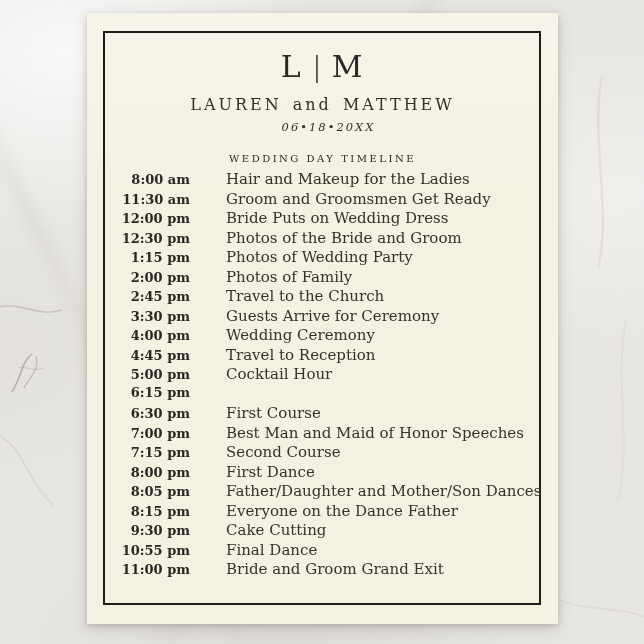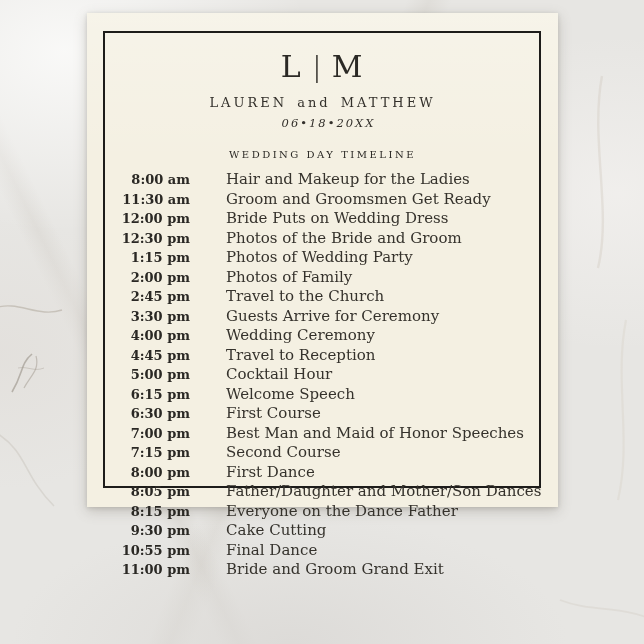--- a/index.html
+++ b/index.html
@@ -24,21 +24,21 @@
   .veins {
     position: absolute;
     inset: 0;
     pointer-events: none;
   }
   .card {
     position: absolute;
     left: 87px;
     top: 13px;
     width: 471px;
-    height: 494px;
+    height: 611px;
     background: #f4f0e2;
     background-image: linear-gradient(180deg, rgba(255,255,255,0.25), rgba(0,0,0,0) 30%);
     box-shadow: 0 4px 12px rgba(110,104,92,0.30), 0 1px 4px rgba(110,104,92,0.22);
   }
   .frame {
     position: absolute;
     top: 18px;
     left: 16px;
     right: 17px;
     bottom: 19px;
@@ -60,21 +60,21 @@
   }
   .monogram .divider {
     display: inline-block;
     padding: 0 9px;
     font-size: 27px;
     color: #403d38;
     transform: translateY(-1px) scaleX(0.75);
   }
   .names {
     margin-top: 13px;
-    font-size: 13px;
+    font-size: 16px;
     letter-spacing: 3px;
     word-spacing: 3px;
     color: #33302b;
   }
   .date {
     margin-top: 6px;
     font-style: italic;
     font-size: 11.5px;
     letter-spacing: 2px;
     color: #33302b;
@@ -182,21 +182,20 @@
         <div class="row">
           <span class="time">4:45 pm</span>
           <span class="event">Travel to Reception</span>
         </div>
         <div class="row">
           <span class="time">5:00 pm</span>
           <span class="event">Cocktail Hour</span>
         </div>
         <div class="row">
           <span class="time">6:15 pm</span>
-          <span class="event">Welcome Speech</span>
         </div>
         <div class="row">
           <span class="time">6:30 pm</span>
           <span class="event">First Course</span>
         </div>
         <div class="row">
           <span class="time">7:00 pm</span>
           <span class="event">Best Man and Maid of Honor Speeches</span>
         </div>
         <div class="row">

